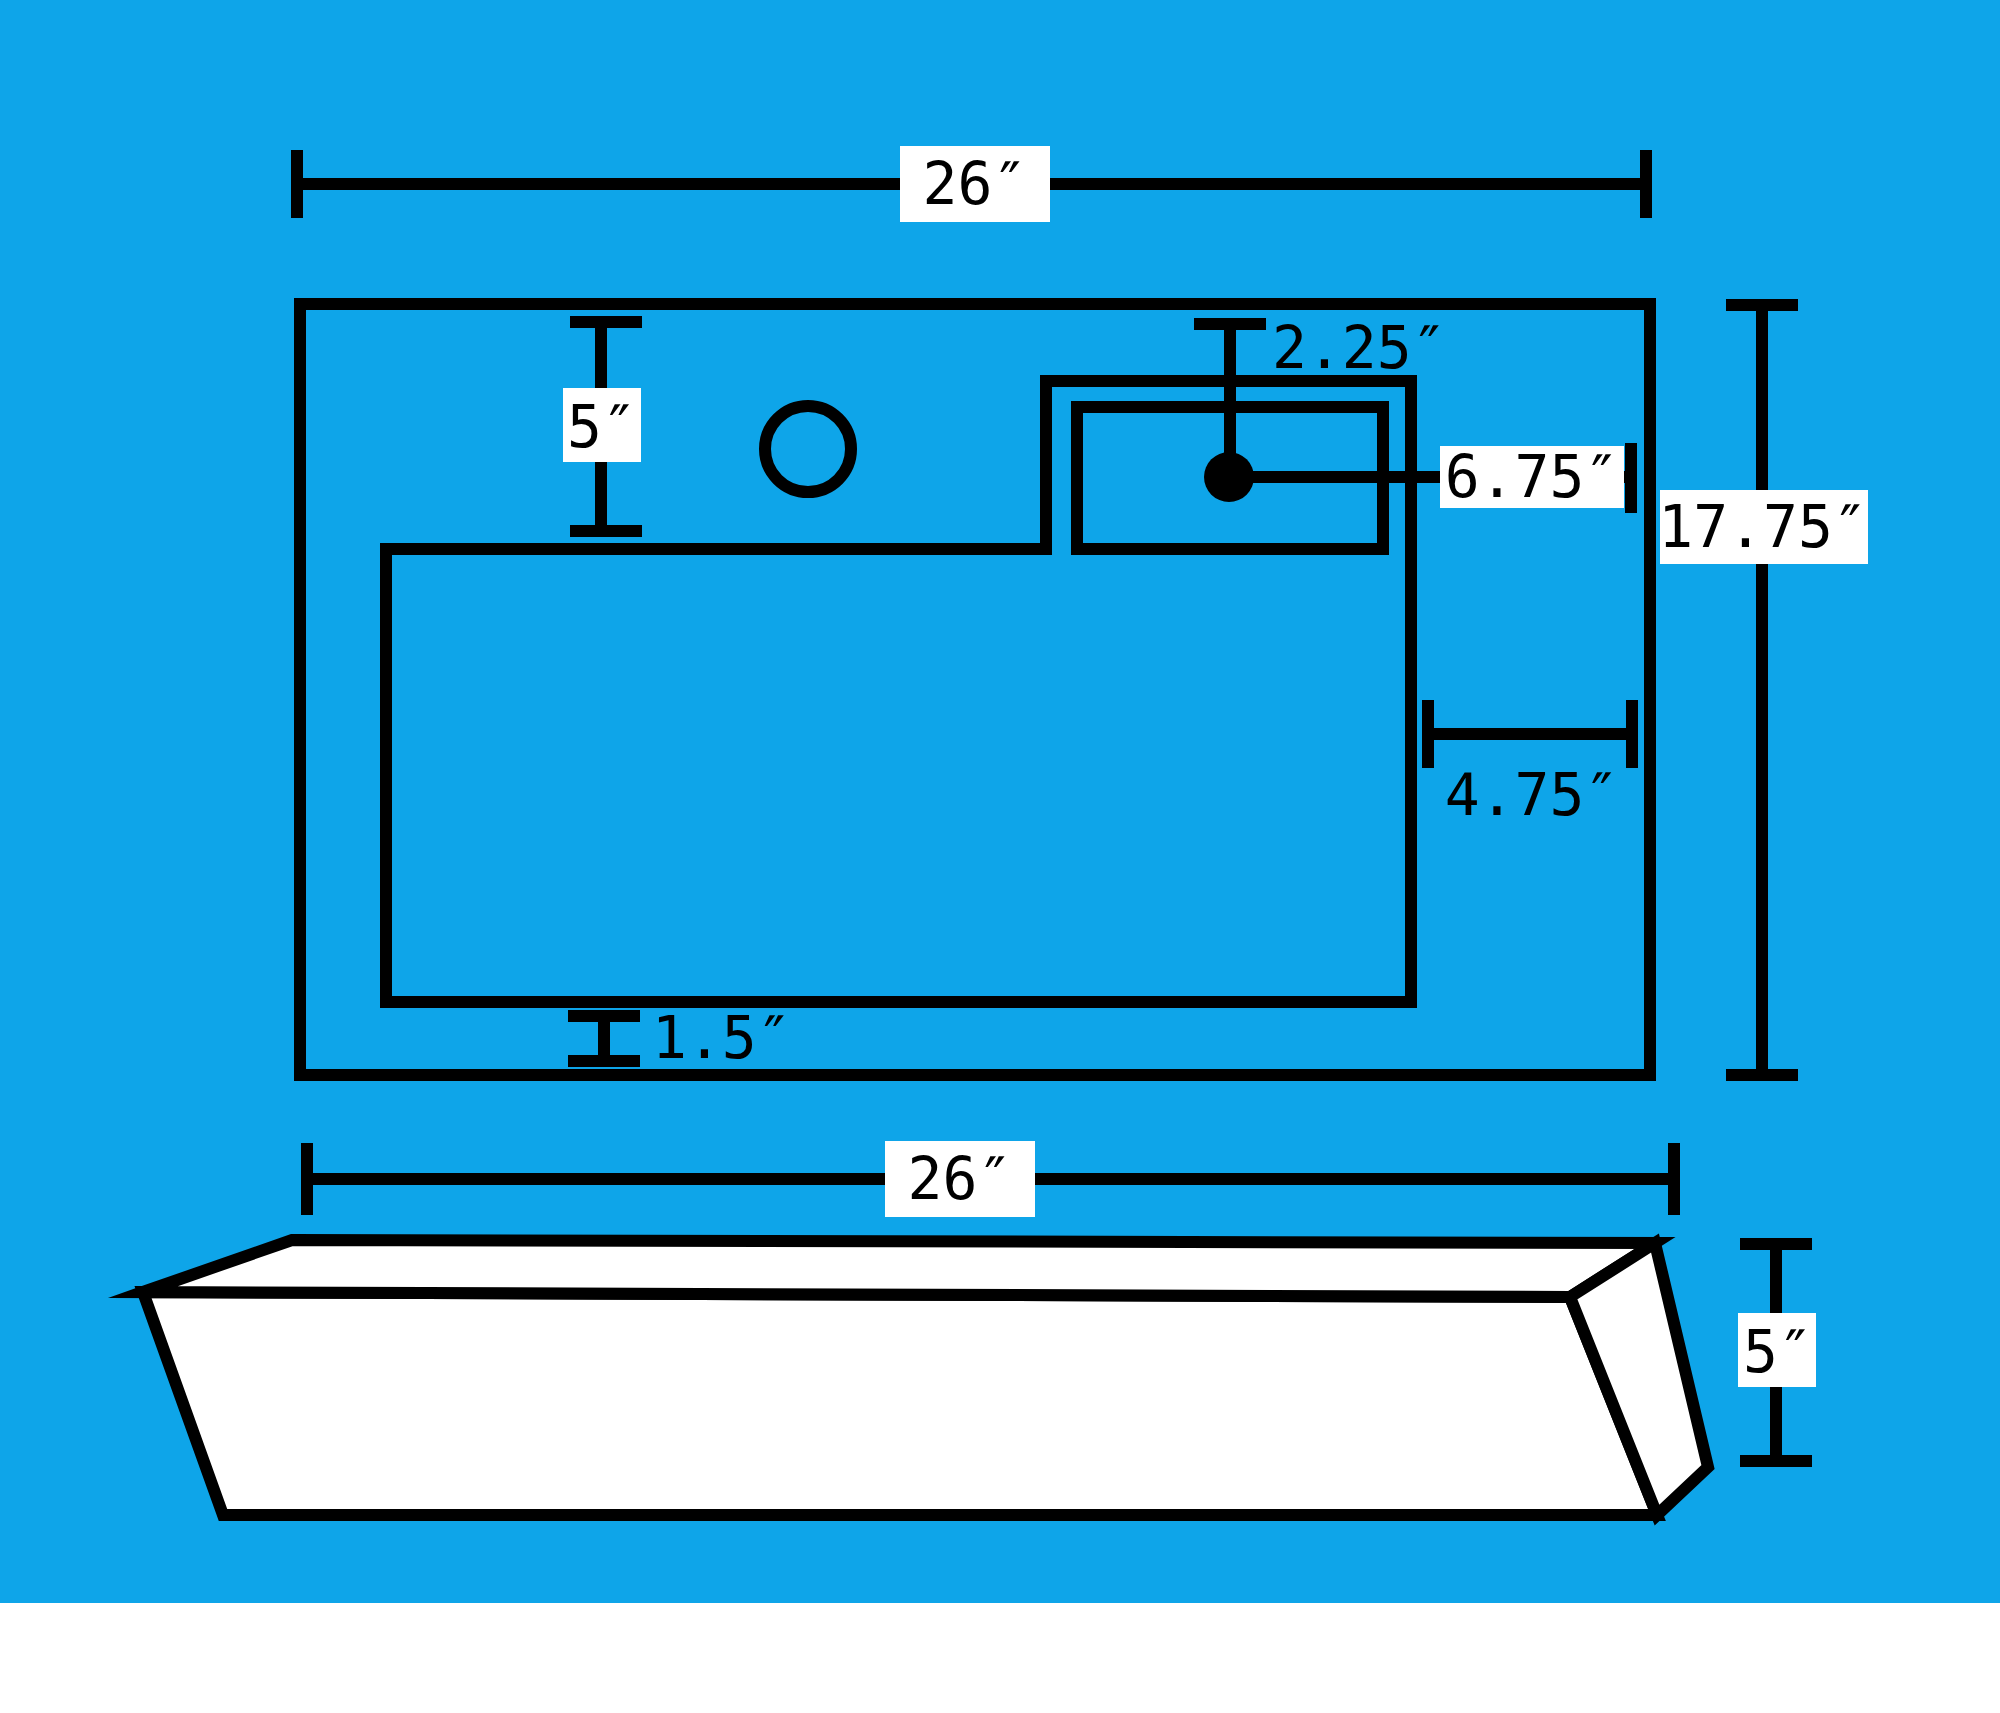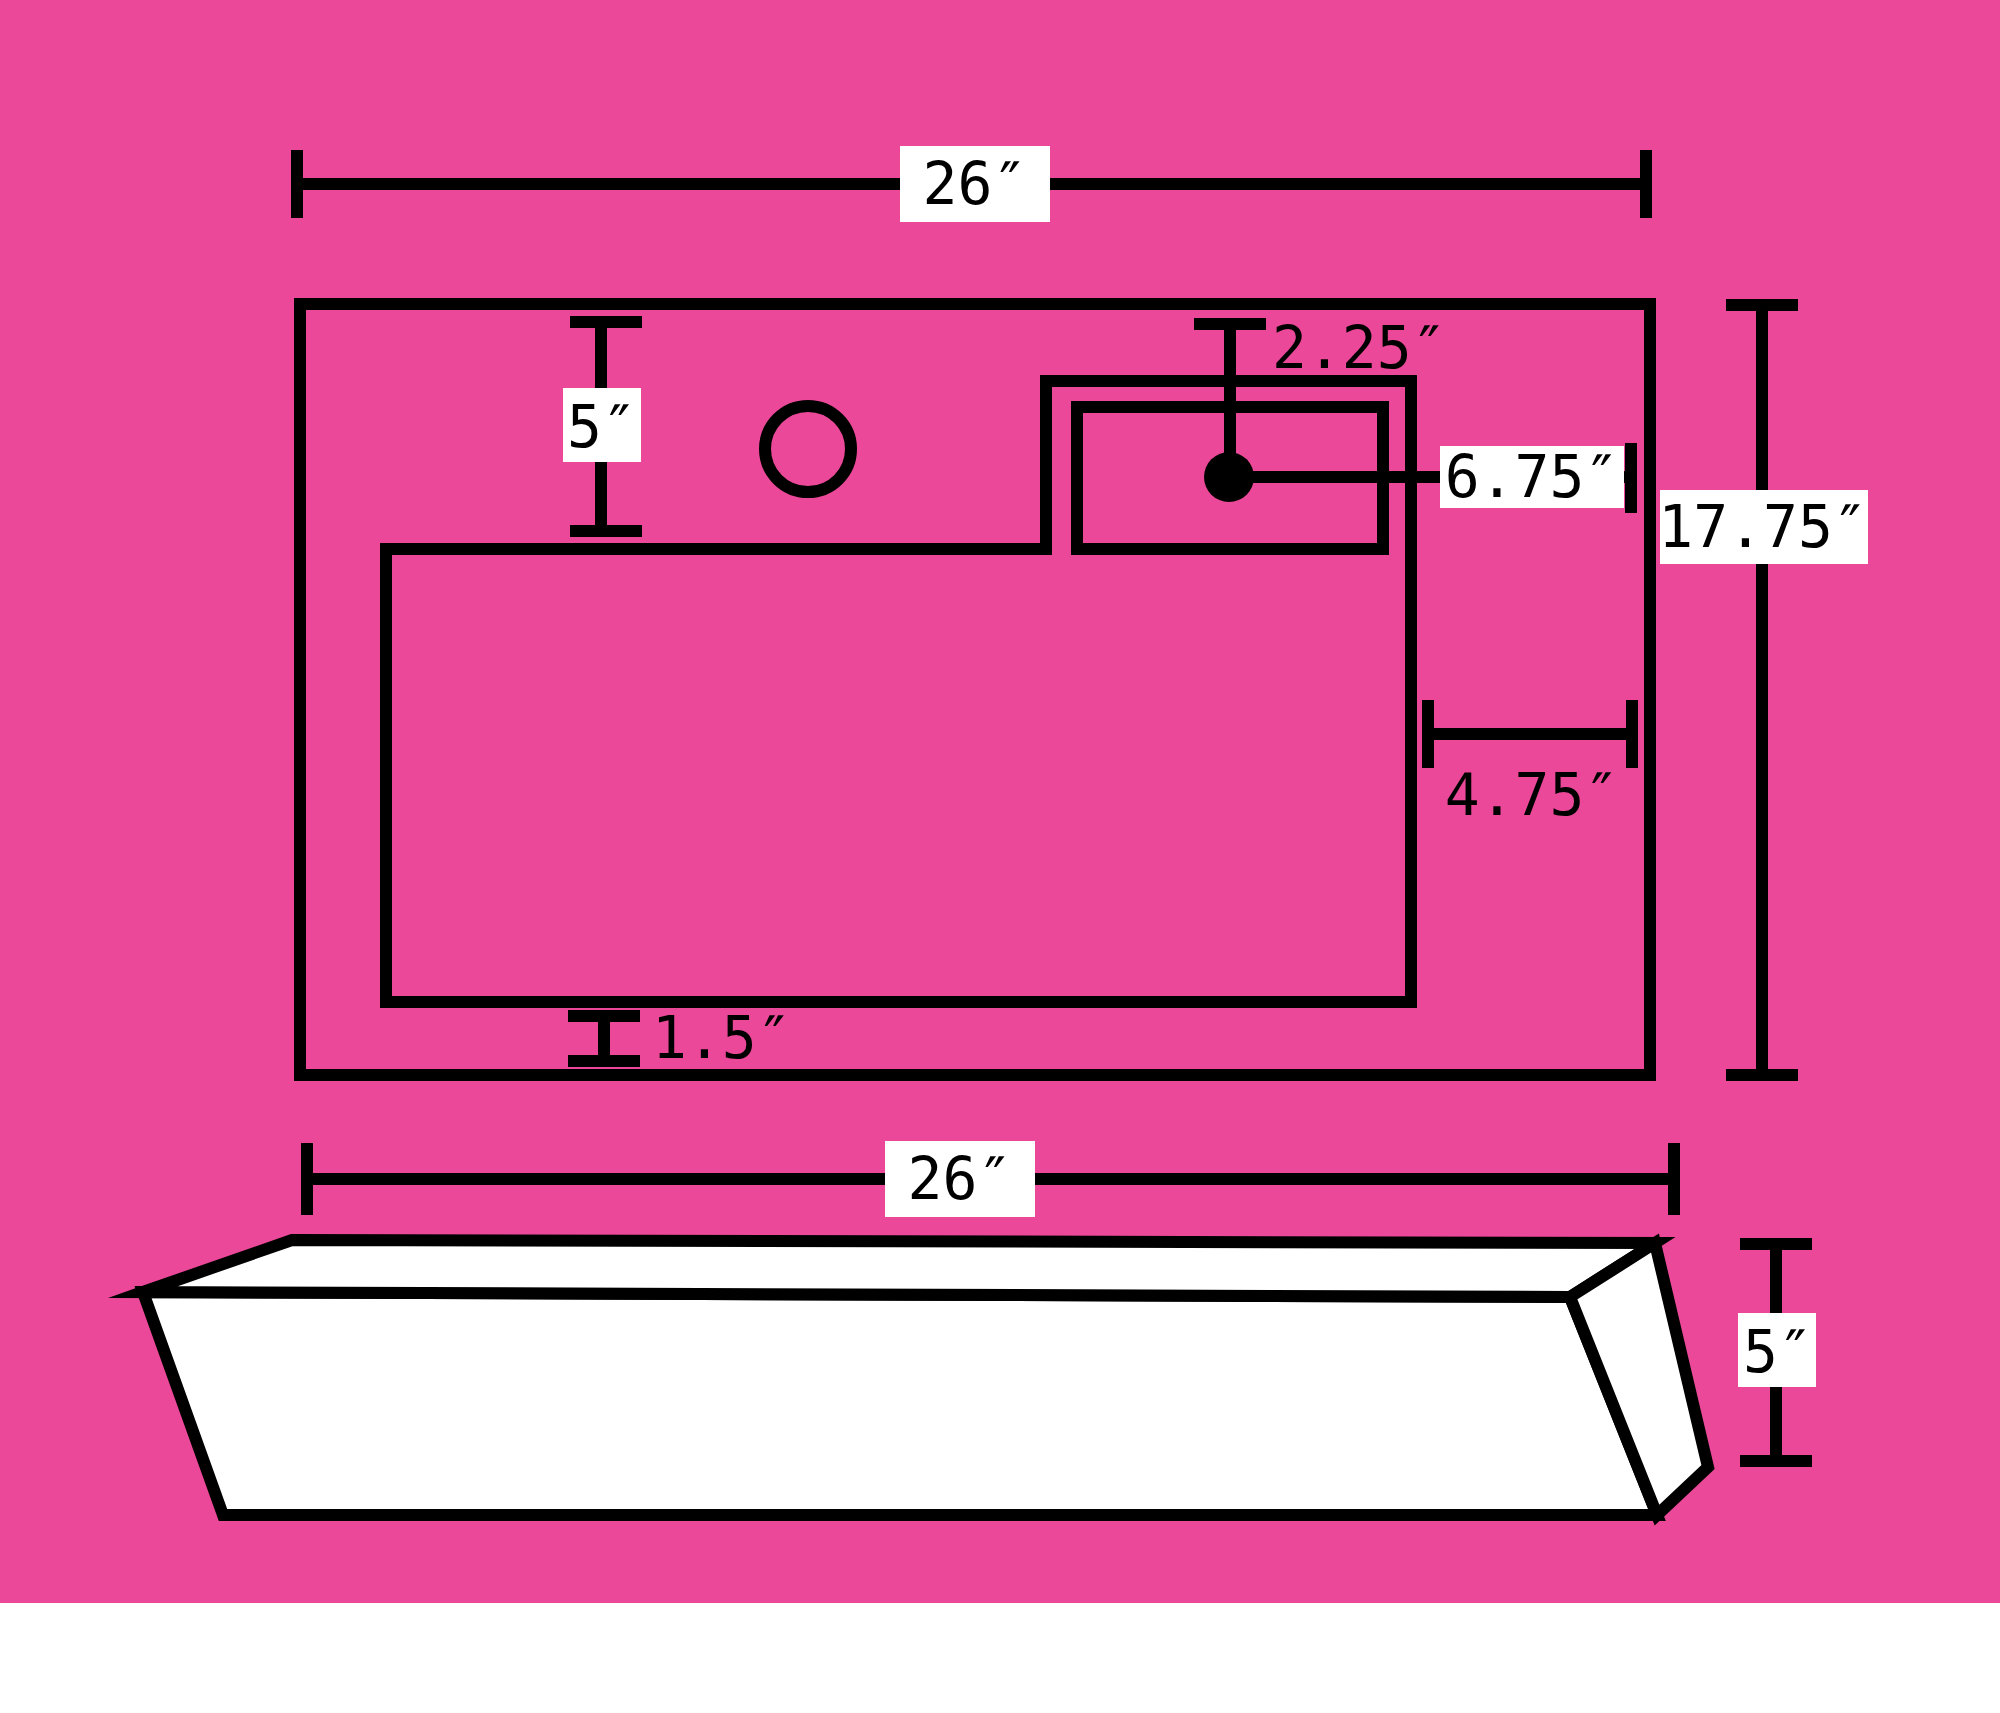--- a/index.html
+++ b/index.html
@@ -4,21 +4,21 @@
 <style>
   html, body {
     margin: 0;
     padding: 0;
     background: #ffffff;
   }
   .drawing-page {
     position: relative;
     width: 2000px;
     height: 1603px;
-    background: #ec4899;
+    background: #0ea5e9;
     overflow: hidden;
   }
   svg {
     display: block;
   }
   .dim-label {
     font-family: "DejaVu Sans Mono", "DejaVu Sans", monospace;
     font-size: 58px;
     fill: #000000;
   }

